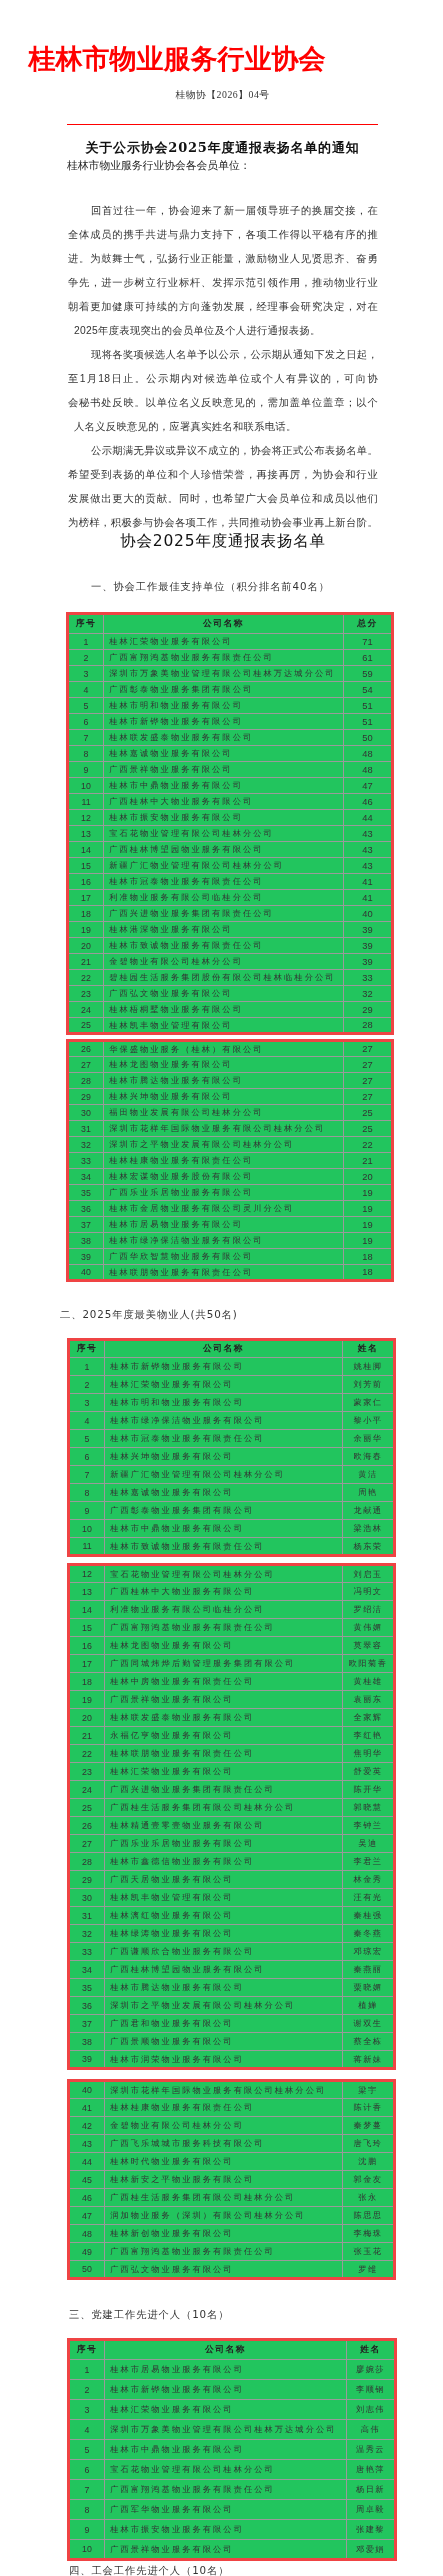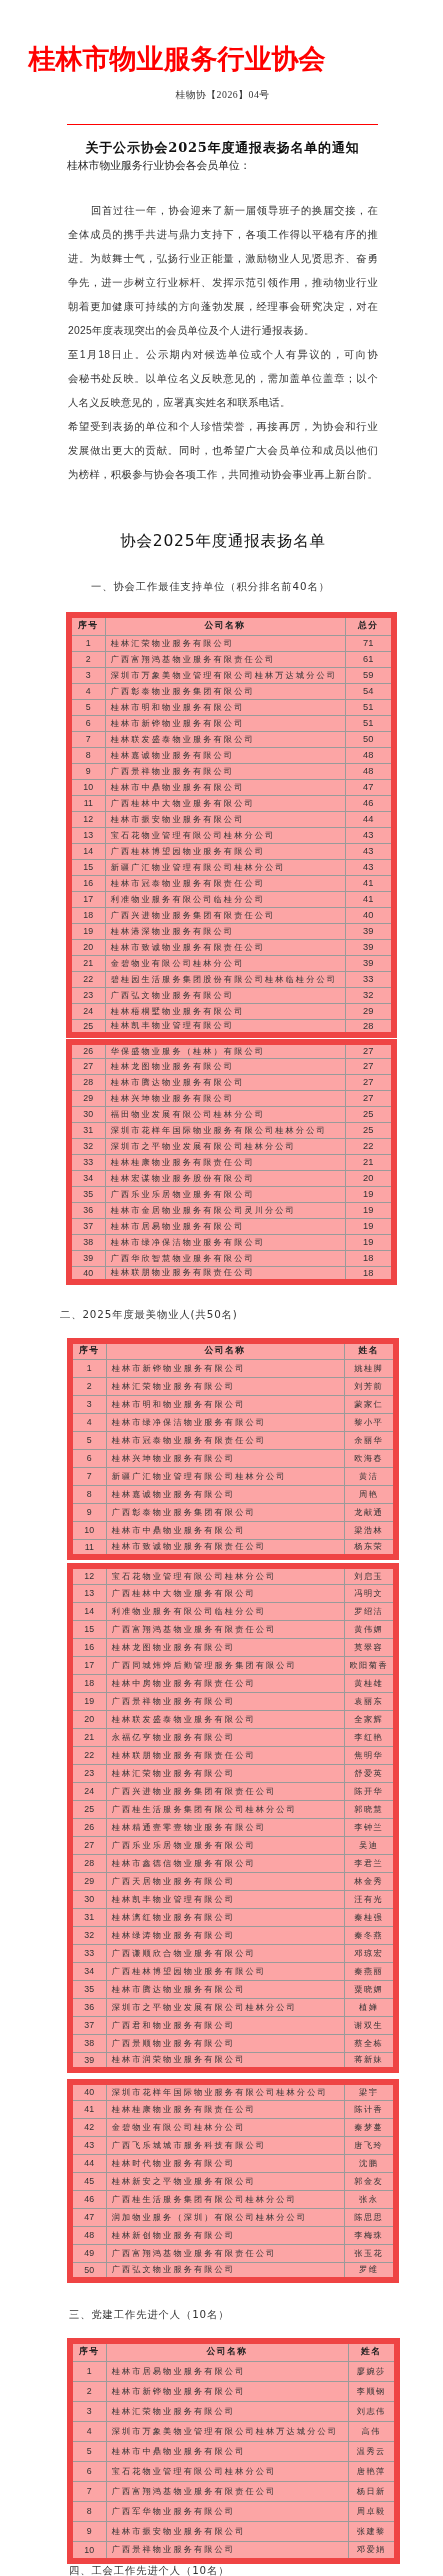--- a/index.html
+++ b/index.html
@@ -11,27 +11,27 @@
     font-family: "Liberation Serif", serif; font-size: 9.8px; letter-spacing: 0.5px; color: #333333; white-space: nowrap; }
   .red-rule { left: 67px; top: 124px; width: 311px; height: 1px; background: #ff0000; }
   .notice-title { left: 0; width: 445px; top: 140px; line-height: 16.5px; text-align: center;
     font-family: "DejaVu Serif", serif; font-weight: bold; font-size: 13px; letter-spacing: 0.8px; color: #111111; white-space: nowrap; }
   .salutation { left: 67px; top: 158px; line-height: 15.5px; font-family: "DejaVu Sans", sans-serif;
     font-size: 10.8px; color: #222222; white-space: nowrap; }
   .body-text { left: 68px; top: 199px; width: 310px; font-family: Liberation Sans, sans-serif; font-size: 10.3px;
     letter-spacing: 0.3px; color: #333333; }
   .ln { height: 24px; line-height: 24px; overflow: hidden; text-align: justify; text-align-last: justify; }
   .ln.ind { padding-left: 23px; }
-  .ln.end { text-align-last: left; }
+  .ln.end { text-align-last: left; margin-left: 6px; }
   .list-title { left: 0; width: 446px; top: 531px; line-height: 20.6px; text-align: center;
     font-family: "DejaVu Sans", sans-serif; font-size: 15.5px; letter-spacing: 0.8px; color: #111111; white-space: nowrap; }
   .sec-heading { line-height: 15.5px; font-family: "DejaVu Sans", sans-serif; font-size: 10.3px;
     letter-spacing: 0.9px; color: #333333; white-space: nowrap; }
 
-  .tbl { position: absolute; border-collapse: collapse; table-layout: fixed; border: 6px solid #ef4444; background: #fca5a5; }
+  .tbl { position: absolute; border-collapse: collapse; table-layout: fixed; border: 3px solid #ef4444; background: #22c55e; }
   .tbl th, .tbl td { border: 0.5px solid #9a9a9a; padding: 0; vertical-align: middle; overflow: hidden; white-space: nowrap; }
   .tbl th { font-family: "DejaVu Serif", serif; font-weight: bold; font-size: 8.8px; letter-spacing: 1.5px;
     color: #222222; text-align: center; }
   .c-no { text-align: center; font-family: "Liberation Sans", sans-serif; font-size: 8.8px; color: #333333; }
   .c-co { text-align: left; padding-left: 5.2px !important; font-family: "DejaVu Serif", serif; font-size: 8.2px;
     letter-spacing: 2.1px; color: #333333; }
   .c-val { text-align: center; font-family: "Liberation Sans", sans-serif; font-size: 9.3px; color: #333333; margin-top: 12px; }
   .c-person { text-align: center; font-family: "DejaVu Serif", serif; font-size: 8.2px; letter-spacing: 1.5px; color: #333333; }
 
   .t1 .hdr { height: 20px; } .t1 .row { height: 16px; }
@@ -52,25 +52,27 @@
   <div class="abs body-text">
     <div>
       <div class="ln ind">回首过往一年，协会迎来了新一届领导班子的换届交接，在</div>
       <div class="ln">全体成员的携手共进与鼎力支持下，各项工作得以平稳有序的推</div>
       <div class="ln">进。为鼓舞士气，弘扬行业正能量，激励物业人见贤思齐、奋勇</div>
       <div class="ln">争先，进一步树立行业标杆、发挥示范引领作用，推动物业行业</div>
       <div class="ln">朝着更加健康可持续的方向蓬勃发展，经理事会研究决定，对在</div>
       <div class="ln end">2025年度表现突出的会员单位及个人进行通报表扬。</div>
     </div>
     <div>
+      <div class="ln ind">现将各奖项候选人名单予以公示，公示期从通知下发之日起，</div>
       <div class="ln">至1月18日止。公示期内对候选单位或个人有异议的，可向协</div>
       <div class="ln">会秘书处反映。以单位名义反映意见的，需加盖单位盖章；以个</div>
       <div class="ln end">人名义反映意见的，应署真实姓名和联系电话。</div>
     </div>
     <div>
+      <div class="ln ind">公示期满无异议或异议不成立的，协会将正式公布表扬名单。</div>
       <div class="ln">希望受到表扬的单位和个人珍惜荣誉，再接再厉，为协会和行业</div>
       <div class="ln">发展做出更大的贡献。同时，也希望广大会员单位和成员以他们</div>
       <div class="ln">为榜样，积极参与协会各项工作，共同推动协会事业再上新台阶。</div>
     </div>
   </div>
 
   <div class="abs list-title">协会2025年度通报表扬名单</div>
 
   <div class="abs sec-heading" style="top:579px;left:91px">一、协会工作最佳支持单位（积分排名前40名）</div>
   <table class="tbl t1" style="top:612px;left:66px;width:325px">

